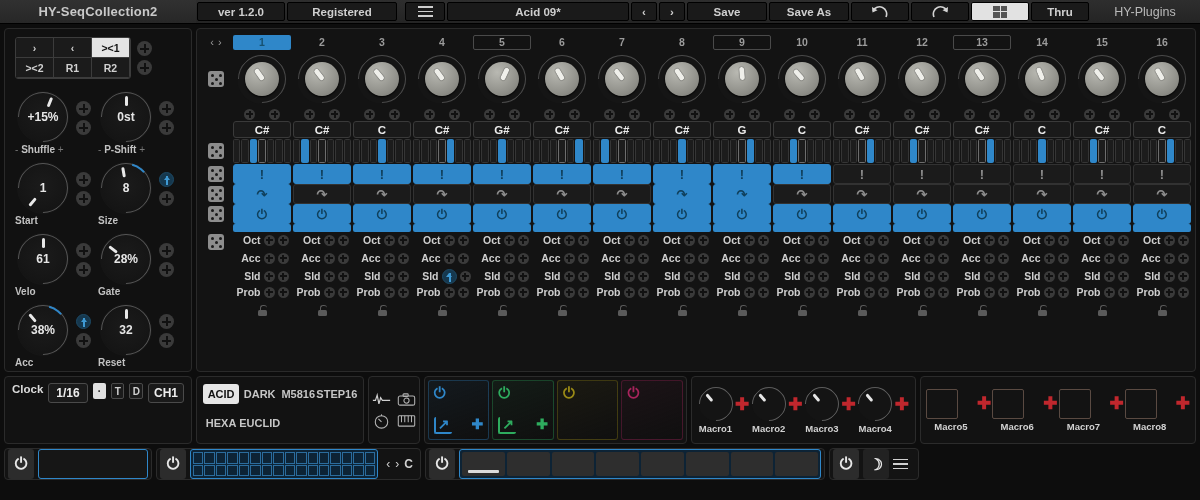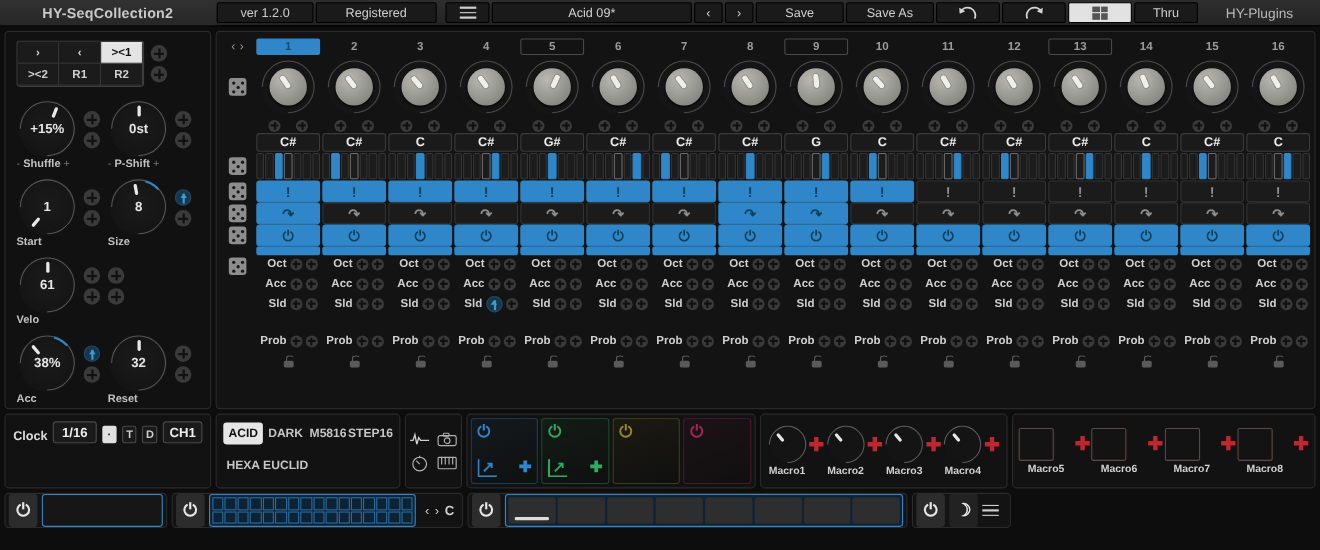--- a/index.html
+++ b/index.html
@@ -18,21 +18,21 @@
     background:linear-gradient(#2e2e2e,#242424);
     border-bottom:1px solid #000;
   }
   .tb-title{
     width:196px; display:flex; align-items:center; justify-content:center;
     font-size:13px; font-weight:bold; color:#c9c9c9; letter-spacing:.2px;
     background:linear-gradient(#313131,#272727);
   }
   .tb-seg{
     display:flex; align-items:center; justify-content:center;
-    font-size:11.5px; font-weight:normal; color:#cfcfcf;
+    font-size:11.5px; font-weight:bold; color:#cfcfcf;
     background:#1a1a1a; border:1px solid #000; border-radius:2px;
     margin:2px 1px; padding:0 6px; white-space:nowrap;
   }
   .tb-gap{ width:6px; }
   .tb-brand{
     display:flex;align-items:center;justify-content:center;
     font-size:12.5px; font-weight:normal; color:#b9b9b9; width:110px;
   }
   .tb-seg.active{ background:#e2e2e2; color:#111; }
   .icon-burger{ display:inline-block; width:15px; height:11px; position:relative; }
@@ -152,21 +152,21 @@
   .lockrow .lk{ display:flex;align-items:center;justify-content:center;height:16px;}
   .lock{ width:9px;height:11px;position:relative; }
   .lock .body{ position:absolute;bottom:0;left:0;width:9px;height:6px;background:#5a5a5a;border-radius:1.5px;}
   .lock .sh{ position:absolute;top:0;left:2px;width:7px;height:6px;border:1.5px solid #5a5a5a;
       border-bottom:none;border-radius:3px 3px 0 0;border-right:none;}
 
   
   .bottom{ display:flex; gap:4px; padding:0 4px; height:68px; }
   .bp{ background:#121212; border:1px solid #2b2b2b; border-radius:4px; }
   .clockp{ width:188px; padding:6px 7px; }
-  .crow{ display:flex; align-items:flex-end; gap:5px; }
+  .crow{ display:flex; align-items:flex-start; gap:5px; }
   .clabel{ font-size:11.5px;font-weight:bold;color:#dcdcdc;}
   .cfield{ background:#1a1a1a;border:1px solid #4a4a4a;border-radius:3px;
      font-size:12px;font-weight:bold;color:#ededed; padding:2px 7px;}
   .minib{ width:15px;height:16px;border-radius:2px;background:#e0e0e0;color:#111;
      display:flex;align-items:center;justify-content:center;font-size:10px;font-weight:bold;}
   .minib.d{ background:#1a1a1a;color:#cfcfcf;border:1px solid #4a4a4a;}
   .chk{ width:16px;height:16px;border:1px solid #9a9a9a;border-radius:2px;background:#111;}
   .smb{ background:#1a1a1a;border:1px solid #4a4a4a;border-radius:3px;
      font-size:10.5px;font-weight:bold;color:#d6d6d6;padding:2px 5px;}
 
@@ -344,20 +344,28 @@
                   <div class="val">61</div>
                 </div>
                 <div class="klabel">Velo</div>
               </div>
               <div class="kbtns">
                 <div class="pbtn"></div>
                 <div class="pbtn"></div>
               </div>
             </div>
             <div class="kcell">
+              <div class="knobwrap">
+                <div class="knob">
+                  <div class="ring"></div>
+                  <div class="ptr" style="transform: rotate(-52deg);"></div>
+                  <div class="val">28%</div>
+                </div>
+                <div class="klabel">Gate</div>
+              </div>
               <div class="kbtns">
                 <div class="pbtn"></div>
                 <div class="pbtn"></div>
               </div>
             </div>
             <div class="kcell">
               <div class="knobwrap">
                 <div class="knob">
                   <div class="ring"></div>
                   <div class="arcblue" style="transform: rotate(-30deg); clip-path: polygon(50% 50%, 100% 0px, 100% 40%);"></div>
@@ -1170,21 +1178,21 @@
                 <span class="lb">Acc</span>
                 <span class="pbtn sm"></span>
                 <span class="pbtn sm"></span>
               </div>
               <div class="prm">
                 <span class="lb">Acc</span>
                 <span class="pbtn sm"></span>
                 <span class="pbtn sm"></span>
               </div>
             </div>
-            <div class="cells" style="margin-bottom: 18px;">
+            <div class="cells" style="margin-bottom: 0;">
               <div class="prm">
                 <span class="lb">Sld</span>
                 <span class="pbtn sm"></span>
                 <span class="pbtn sm"></span>
               </div>
               <div class="prm">
                 <span class="lb">Sld</span>
                 <span class="pbtn sm"></span>
                 <span class="pbtn sm"></span>
               </div>

